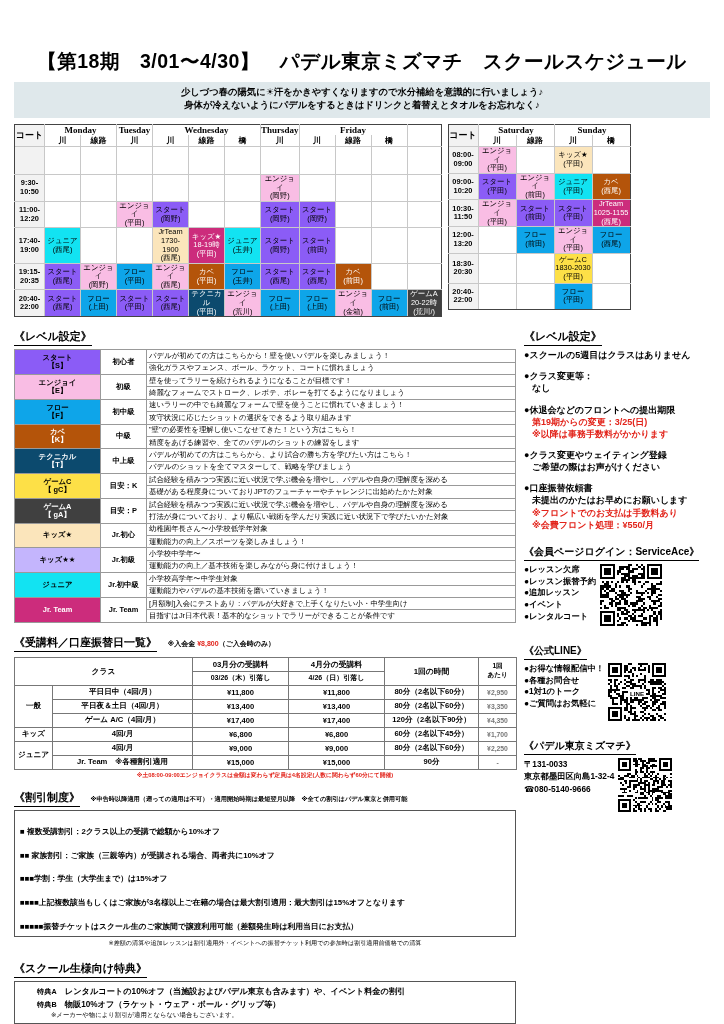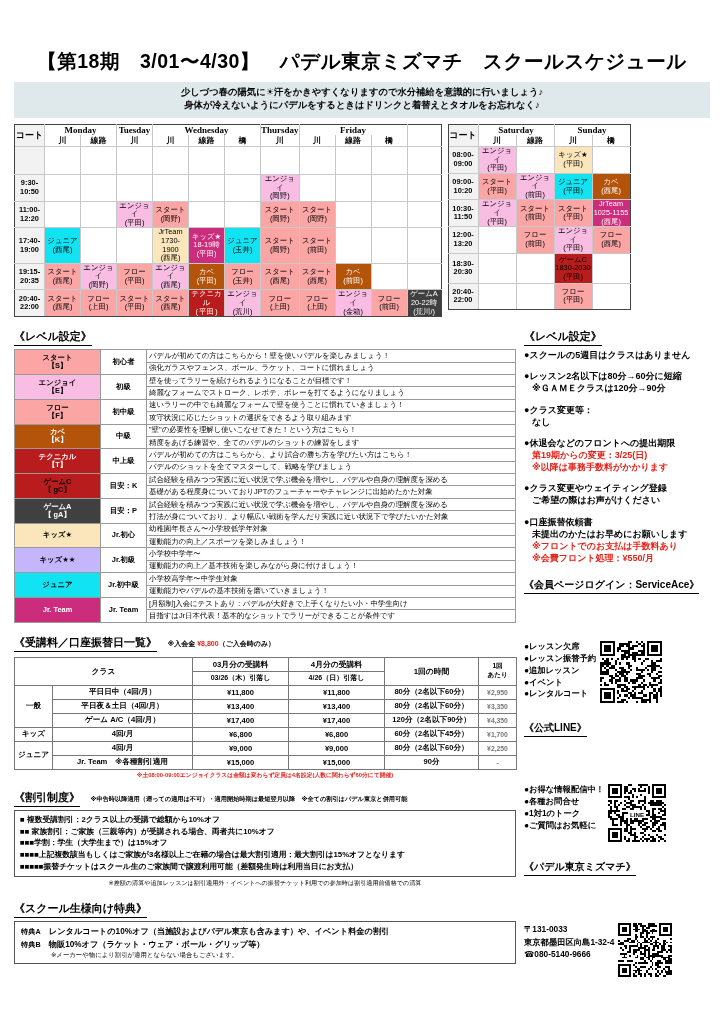--- a/index.html
+++ b/index.html
@@ -58,26 +58,26 @@
   }
   th.courthdr { background:#f2f2f2; font-weight:700; font-size:8px; }
   .cell-sm { font-size:6.1px; }
   .heavy-l { border-left: 1.6px solid #444 !important; }
   .heavy-r { border-right: 1.6px solid #444 !important; }
   .heavy-t { border-top: 1.6px solid #444 !important; }
   .heavy-b { border-bottom: 1.6px solid #444 !important; }
   .sep { width: 6px; border:none !important; background:#fff; }
 
   
-  .c-start   { background:#fca5a5;margin-left:18px; }
+  .c-start   { background:#8b5cf6;margin-left:18px; }
   .c-enjoy   { background:#f9bde4; }
-  .c-flow    { background:#fca5a5; }
+  .c-flow    { background:#0ea5e9; }
   .c-kabe    { background:#b4540a; color:#fff; }
-  .c-tech    { background:#b91c1c; color:#fff;font-family:Liberation Mono, monospace; }
-  .c-gameC   { background:#b91c1c; }
+  .c-tech    { background:#0c4a6e; color:#fff; }
+  .c-gameC   { background:#fde047; }
   .c-gameA   { background:#404040; color:#fff; }
   .c-kids1   { background:#fbe5bb; }
   .c-kids2   { background:#c4b5fd; }
   .c-kidsstar{ background:#cc2c7c; color:#fff; }
   .c-junior  { background:#12e3f2; }
   .c-jrteam-l{ background:#fbe5bb; }
   .c-jrteam  { background:#cc2c7c; color:#fff; }
 
   
   .mid { display:flex; margin-top: 9px; }
@@ -103,32 +103,32 @@
   table.fee td, table.fee th {
     border:0.6px solid #777; font-size:7.6px; text-align:center; padding:1px 1px; height:14px;
     font-weight:700;
     margin-top:48px;
   }
   table.fee th { font-size:7.8px; font-weight:700; }
   .fee-note { text-align:center; font-size:5.8px; color:#e2231a; font-weight:700; margin-top:1px; }
 
   
   .disc-box { border:0.8px solid #555; padding:3px 5px; }
-  .disc-box div { font-size:7.8px; font-weight:700; line-height:1.52; }
+  .disc-box div { font-size:7.8px; font-weight:700; line-height:1.52;margin-top:12px; }
   .disc-foot { text-align:center; font-size:6.1px; margin-top:2px; }
 
   .perk-box { border:0.8px solid #555; padding:3px 6px; }
   .perk-box .row { font-size:8.2px; font-weight:700; line-height:1.6; }
-  .perk-box .row .lbl { font-size:7.2px; }
+  .perk-box .row .lbl { font-size:7.2px;margin-left:16px; }
   .perk-box .note { font-size:6.4px; padding-left:30px; }
 
   
   .rblock { margin-top: 10px; }
   .rblock .hd { font-size:10px; font-weight:700; border-bottom:1.4px solid #000; display:inline-block; padding-bottom:1px; margin-bottom:3px; }
-  .rblock .body { display:flex; gap:4px; align-items:flex-start;margin-top:44px; }
+  .rblock .body { display:flex; gap:4px; align-items:flex-start; }
   .rblock ul { margin:0; padding:0; list-style:none; }
   .rblock li { font-size:8.3px; font-weight:700; line-height:1.42; white-space:nowrap; }
   .addr div { font-size:8.3px; font-weight:700; line-height:1.5; white-space:nowrap; }
   .qr { flex:0 0 auto; }
 </style>
 </head>
 <body>
 
 <div class="page">
 
@@ -536,21 +536,20 @@
           </div>
         <div class="note">※メーカーや物により割引が適用とならない場合もございます。</div>
       </div>
 
     </div>
 
     <div class="col-right">
       <div class="sec-head">《レベル設定》</div>
       <div class="news" id="news-body">
           <div class="item">●スクールの5週目はクラスはありません</div>
-          <div class="item">●レッスン2名以下は80分→60分に短縮<span class="sub">※ＧＡＭＥクラスは120分→90分</span></div>
           <div class="item">●クラス変更等：<span class="sub">なし</span></div>
           <div class="item">●休退会などのフロントへの提出期限<span class="sub red">第19期からの変更：3/25(日)</span><span class="sub red">※以降は事務手数料がかかります</span></div>
           <div class="item">●クラス変更やウェイティング登録<span class="sub">ご希望の際はお声がけください</span></div>
           <div class="item">●口座振替依頼書<span class="sub">未提出のかたはお早めにお願いします</span><span class="sub red">※フロントでのお支払は手数料あり</span><span class="sub red">※会費フロント処理：¥550/月</span></div>
         </div>
 
       <div class="rblock">
         <div class="hd">《会員ページログイン：ServiceAce》</div>
         <div class="body">
           <ul id="member-items">

